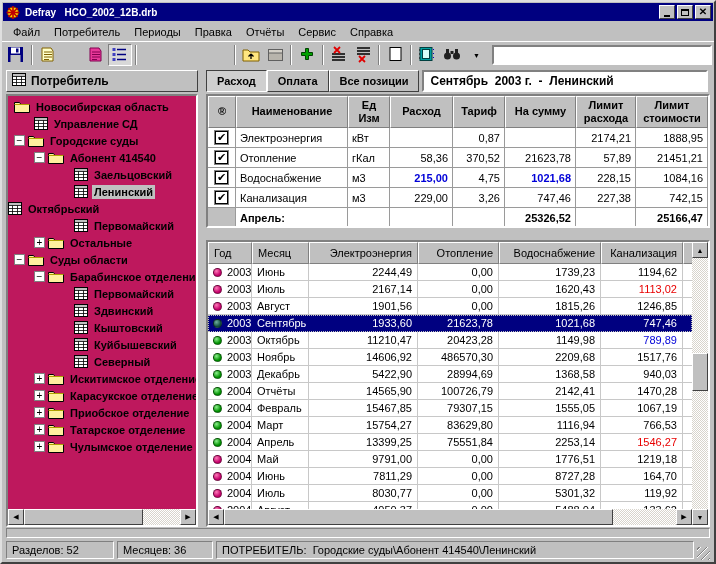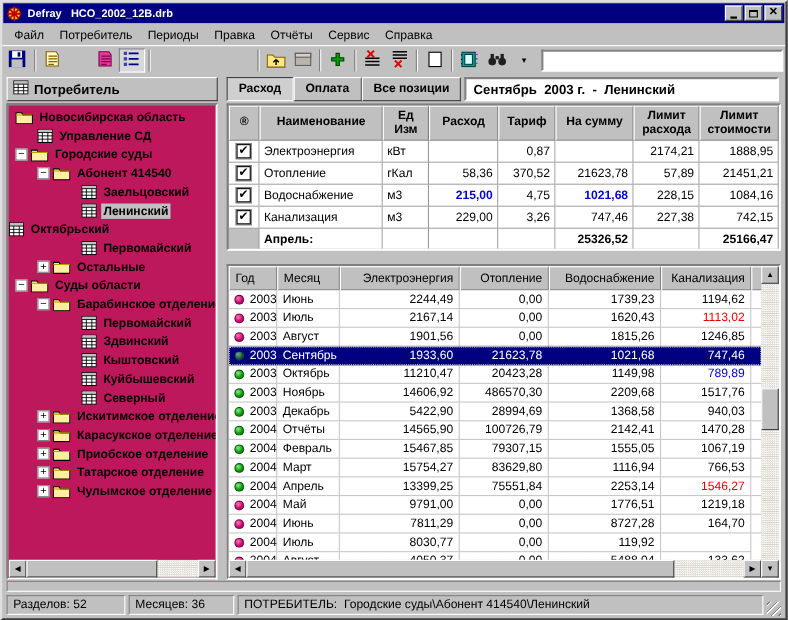--- a/index.html
+++ b/index.html
@@ -863,20 +863,23 @@
                   <span>2004</span>
                 </div>
                 <div class="hc">Июль</div>
                 <div class="hc num">
                   <span>8030,77</span>
                 </div>
                 <div class="hc num">
                   <span>0,00</span>
                 </div>
                 <div class="hc num">
+                  <span>5301,32</span>
+                </div>
+                <div class="hc num">
                   <span>119,92</span>
                 </div>
                 <div class="hc"></div>
               </div>
               <div class="hr">
                 <div class="hc">
                   <span class="dot magenta"></span>
                   <span>2004</span>
                 </div>
                 <div class="hc">Август</div>

